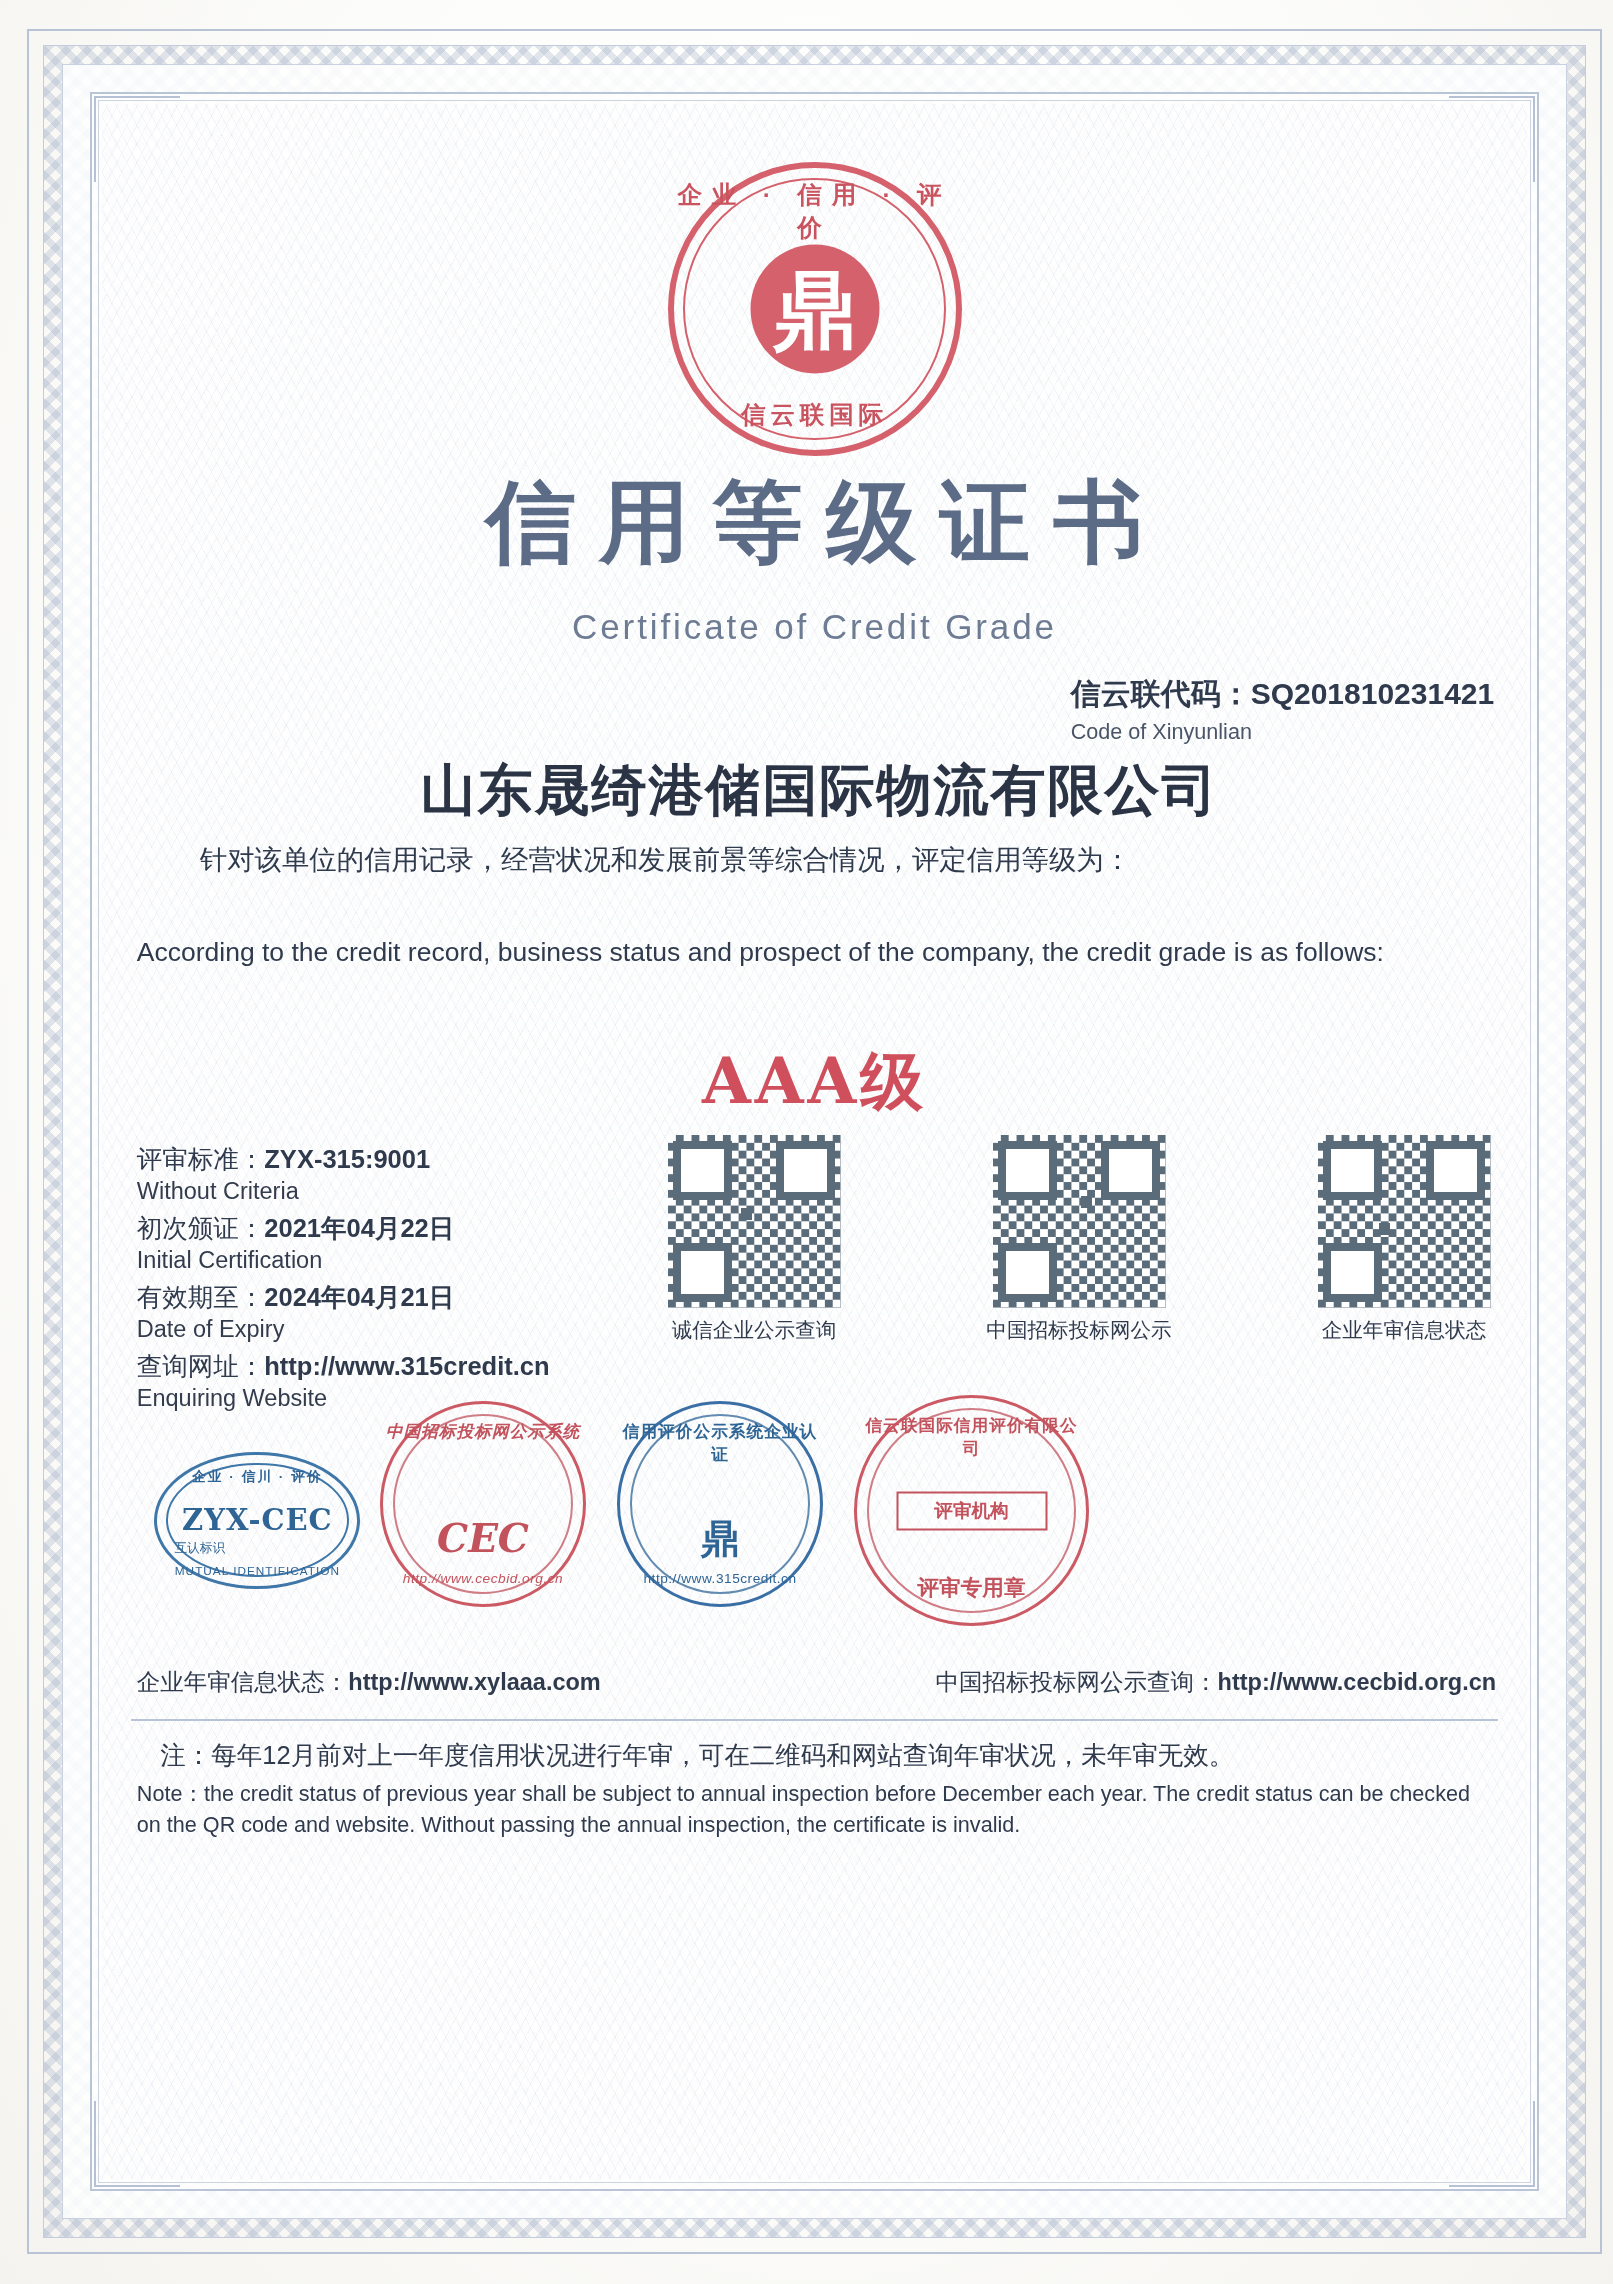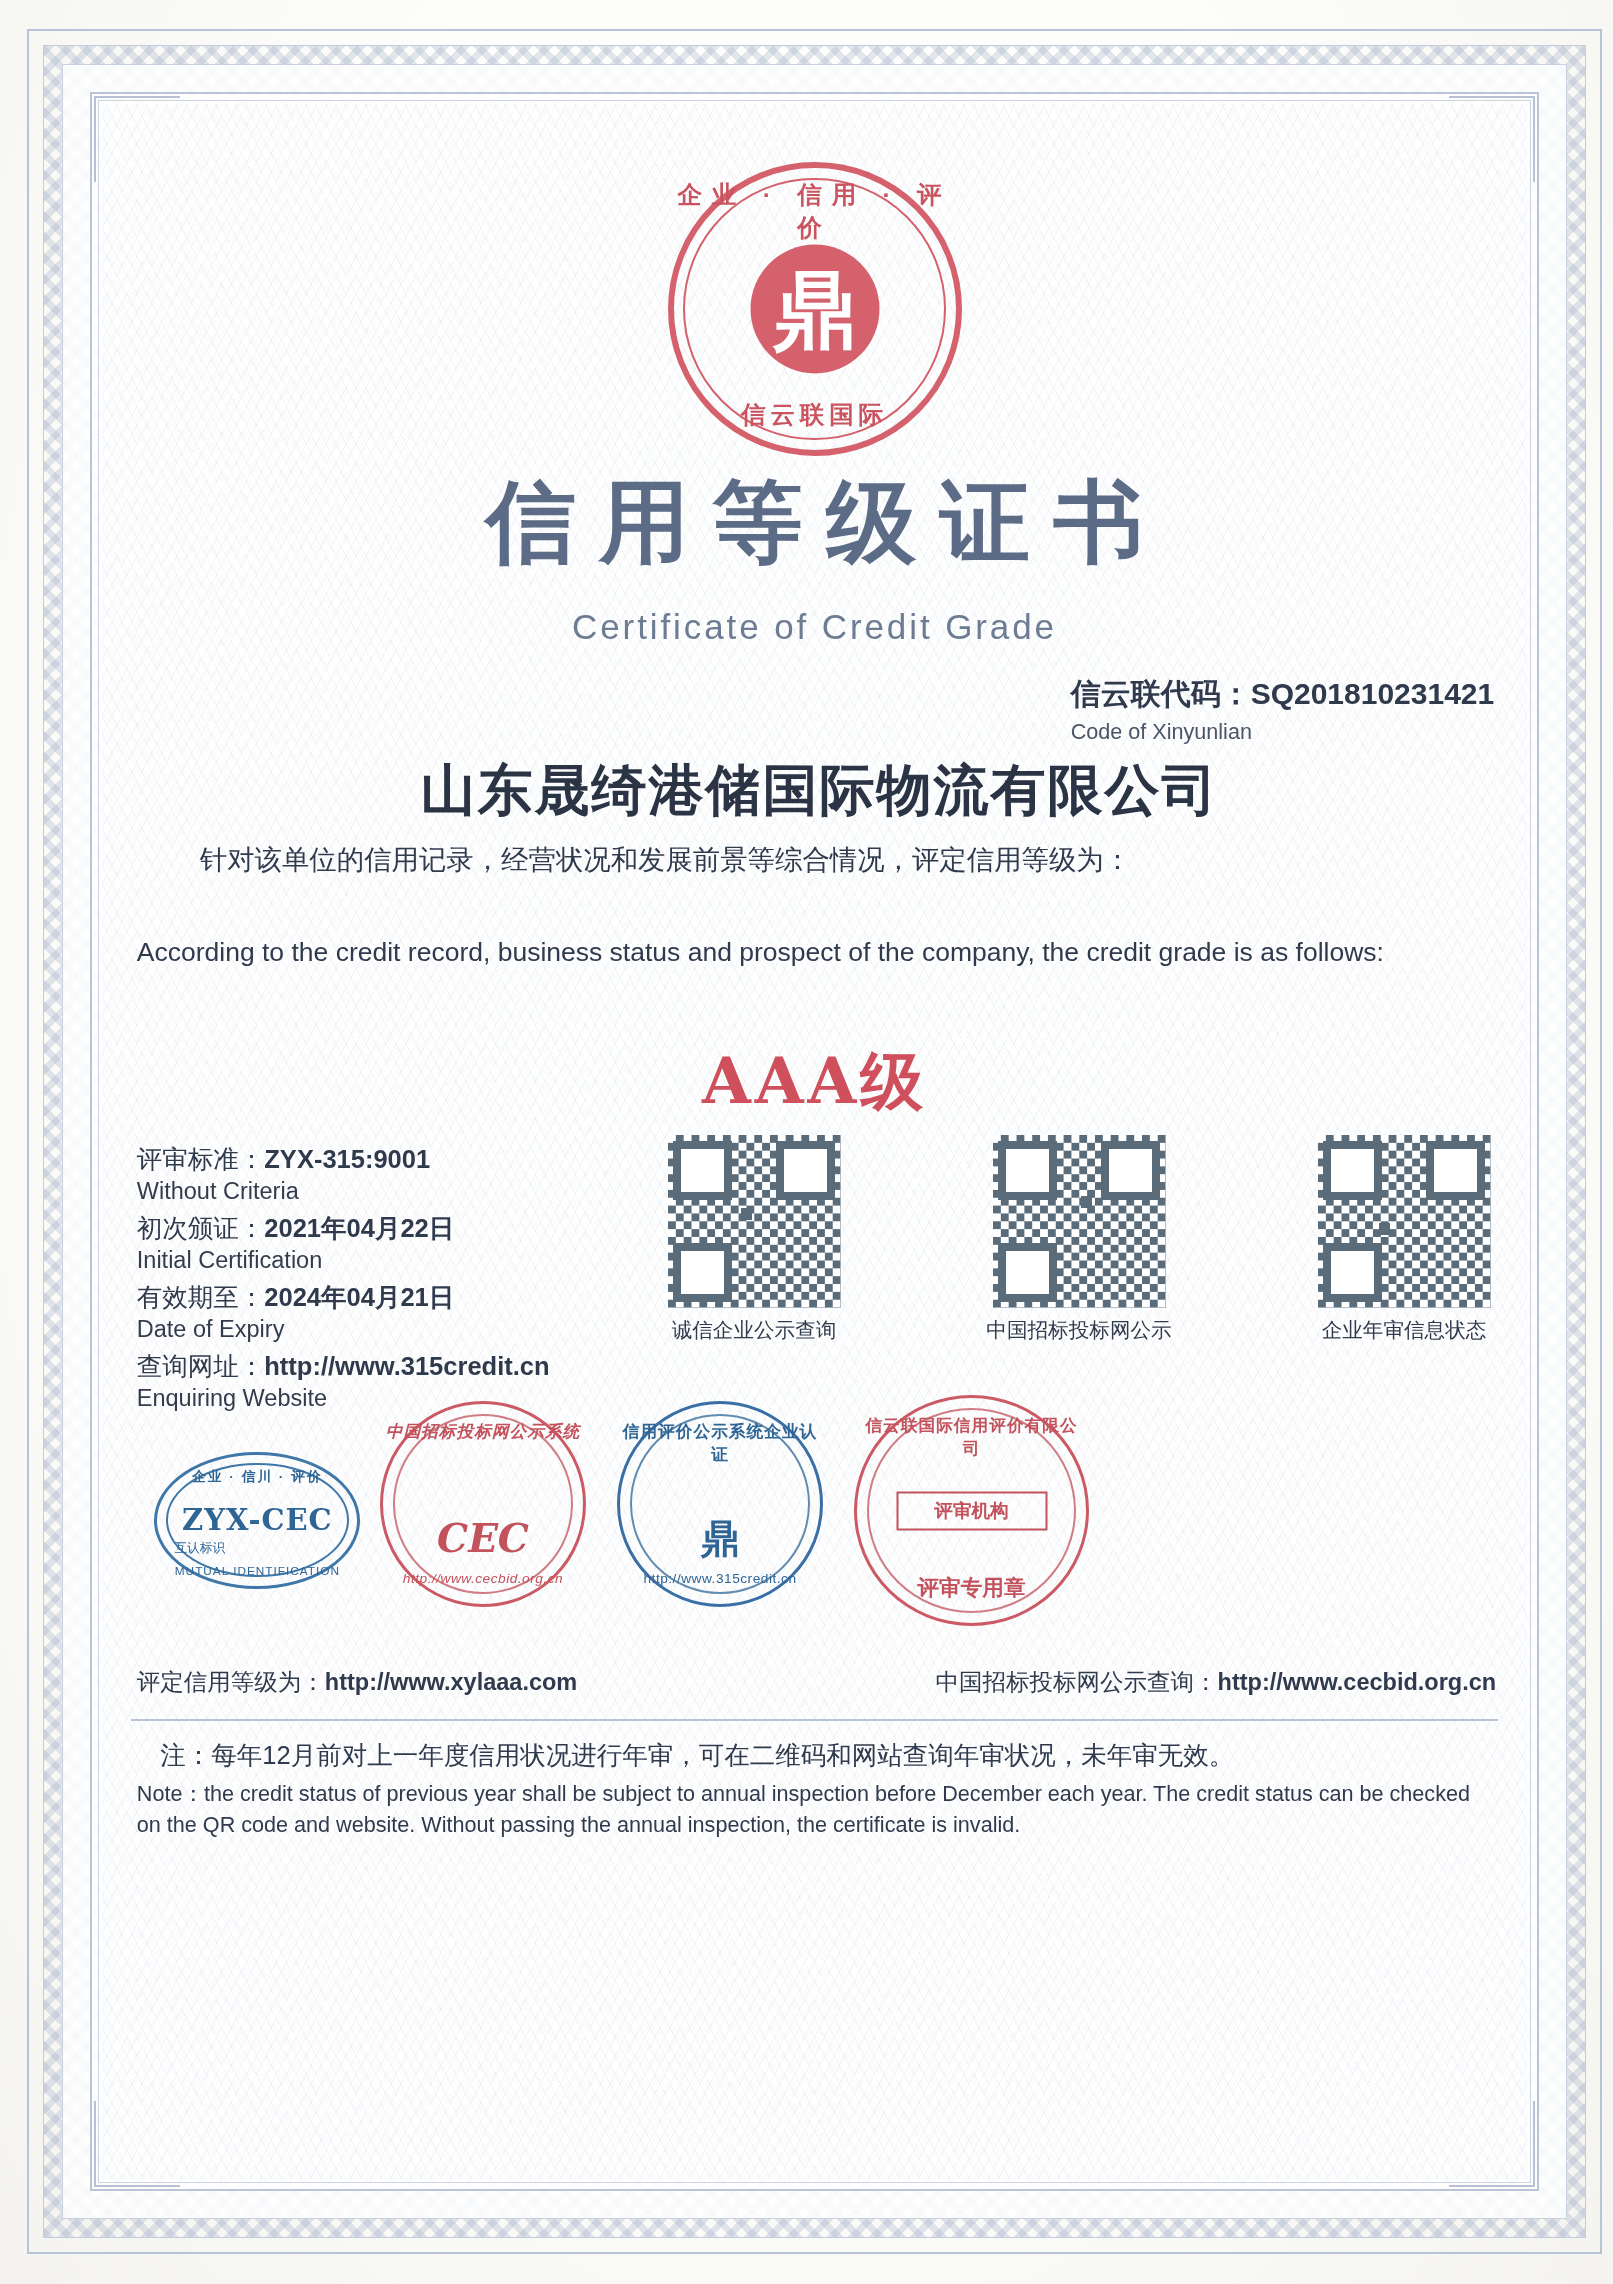--- a/index.html
+++ b/index.html
@@ -589,21 +589,21 @@
           <div class="r-top">信云联国际信用评价有限公司</div>
           <div class="r-bar">评审机构</div>
           <div class="r-bottom-big">评审专用章</div>
         </div>
       </div>
 
     </div>
 
     <div class="links">
       <div>
-        <span>评定信用等级为：</span><b>http://www.xylaaa.com</b>
+        <span>企业年审信息状态：</span><b>http://www.xylaaa.com</b>
       </div>
       <div>
         <span>中国招标投标网公示查询：</span><b>http://www.cecbid.org.cn</b>
       </div>
     </div>
 
     <div class="divider"></div>
 
     <div class="note">
       <div class="note-cn">注：每年12月前对上一年度信用状况进行年审，可在二维码和网站查询年审状况，未年审无效。</div>

